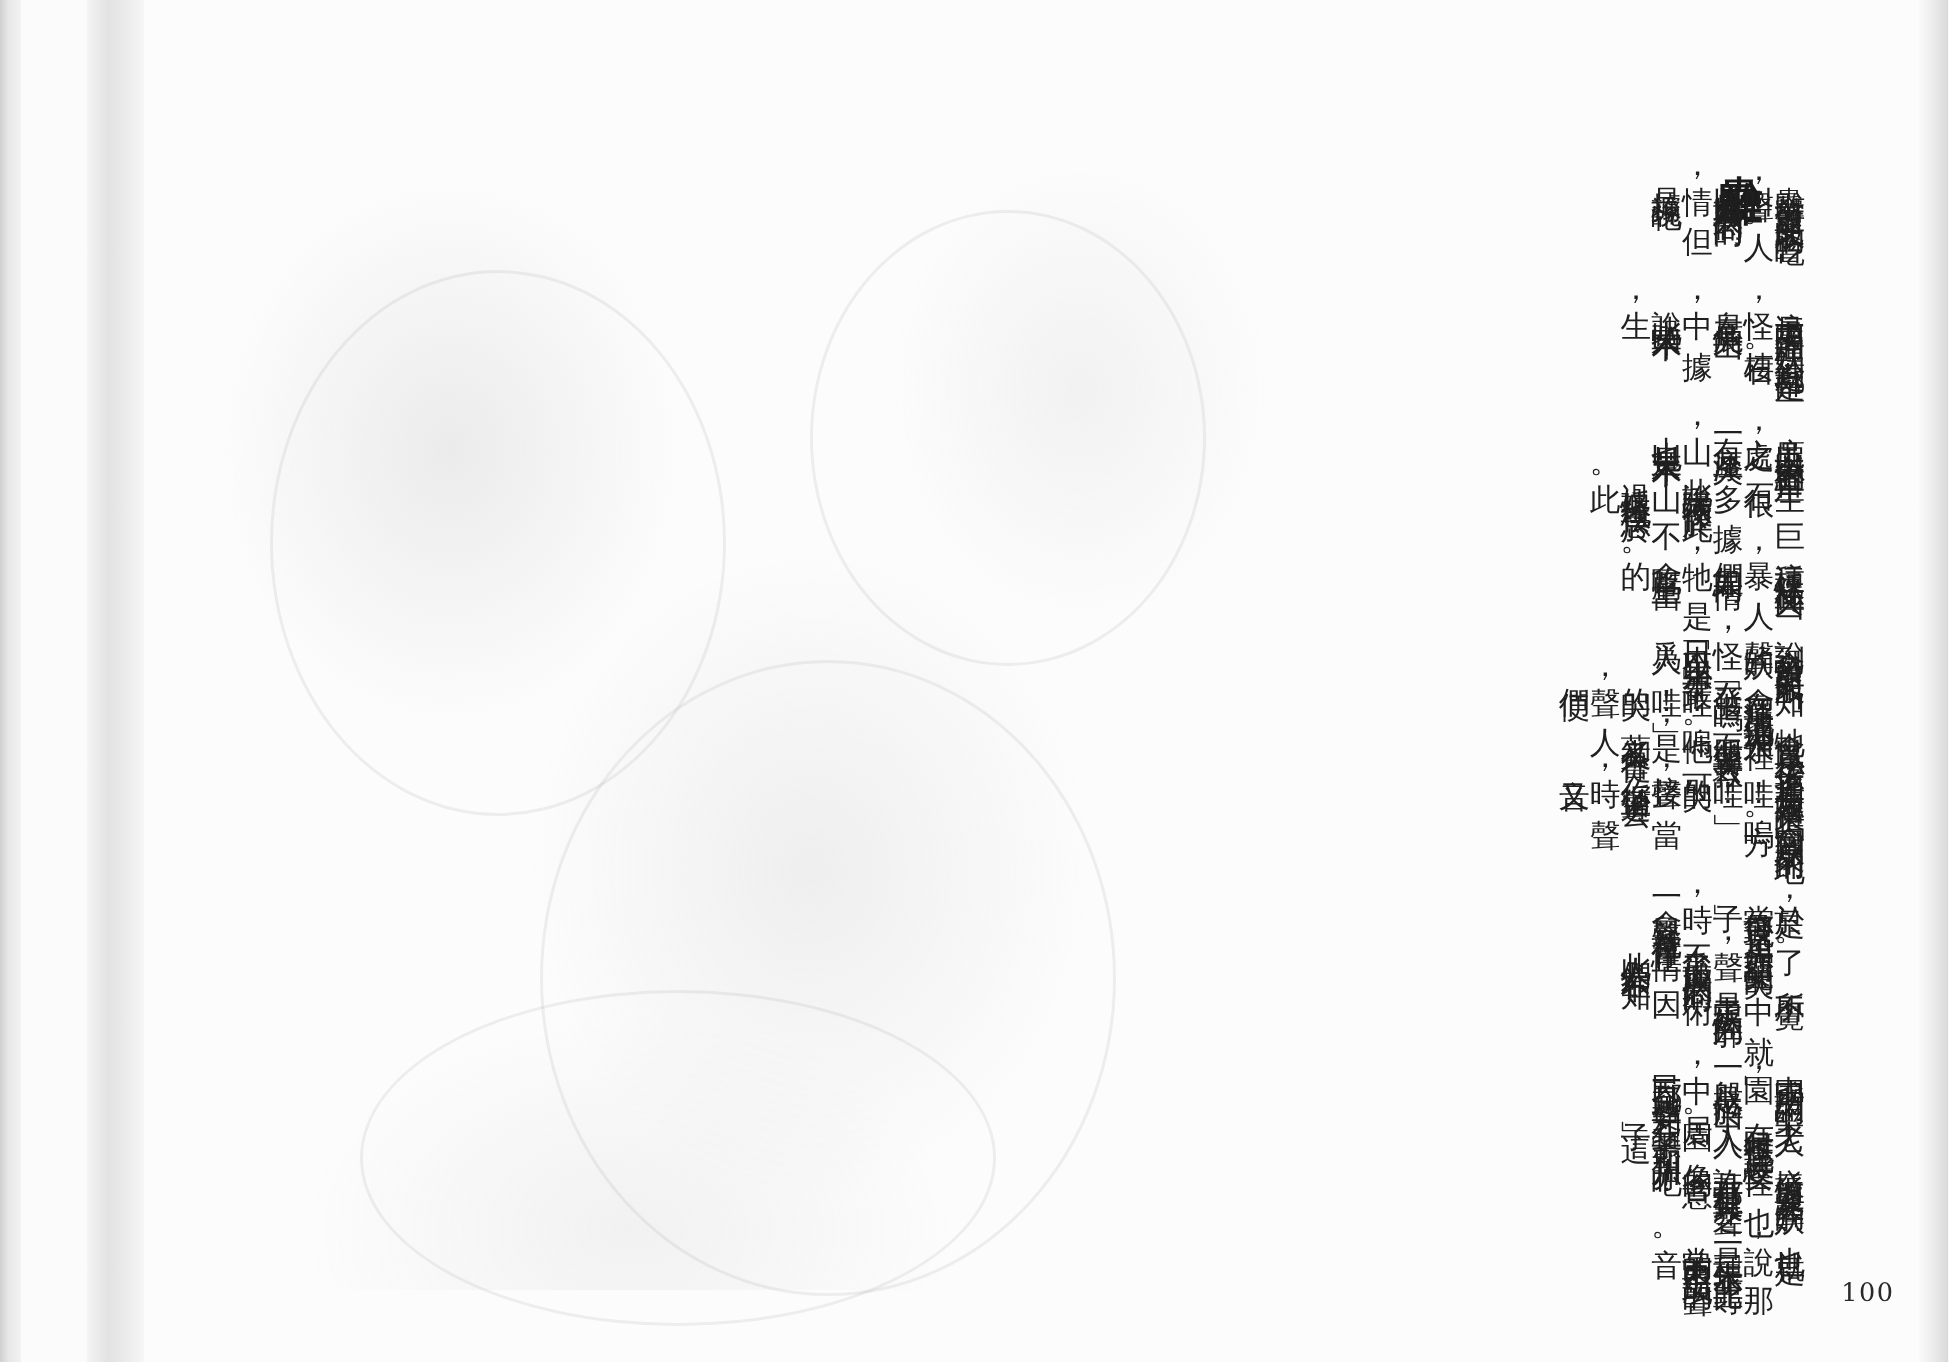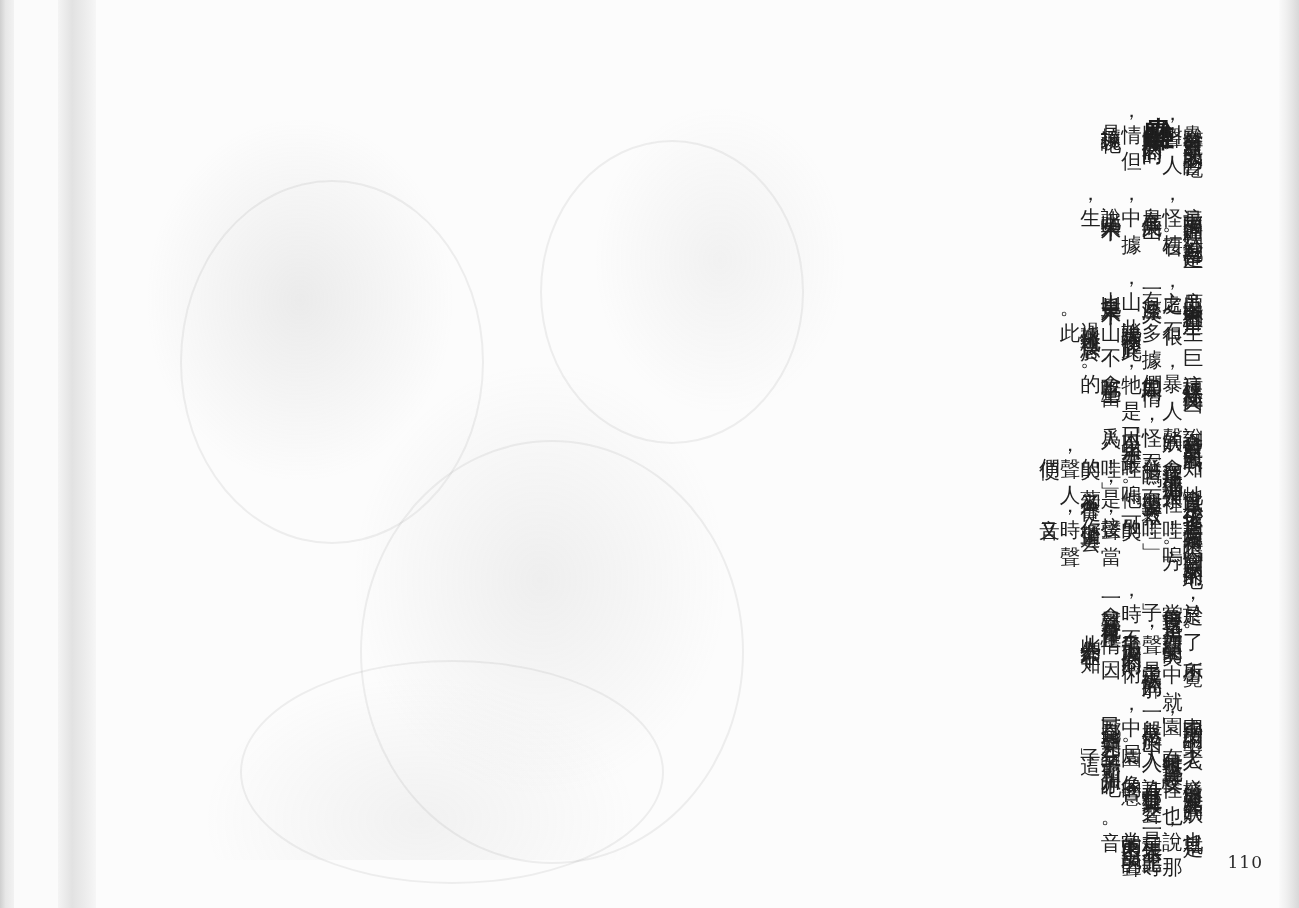--- a/index.html
+++ b/index.html
@@ -140,14 +140,14 @@
     <div class="col">會回到原來的地方。</div>
     <div class="col indent">於是，當你發現這是「川赤子」時，不一會兒聲音就會停止</div>
     <div class="col">了。所謂嬰兒的哭聲，是爲了博取人們的同情，因此人們常在不知</div>
     <div class="col">不覺中，就中了妖怪的邪術。</div>
     <div class="col indent">中國所謂的「樂園」，一般是位於山中，居民都是一些嬰兒和</div>
     <div class="col">老人，有時候也會讓一些女人入園。像「無子爺」和「川赤子」這</div>
     <div class="col">樣發出嬰兒哭聲的妖怪，也許具有那種異界之聲的含意吧！</div>
     <div class="col indent">也就是說，那是一種表示「非比尋常的東西」出現的聲音。</div>
   </div>
 
-  <div class="page-number">110</div>
+  <div class="page-number">100</div>
 </div>
 
 </body></html>

